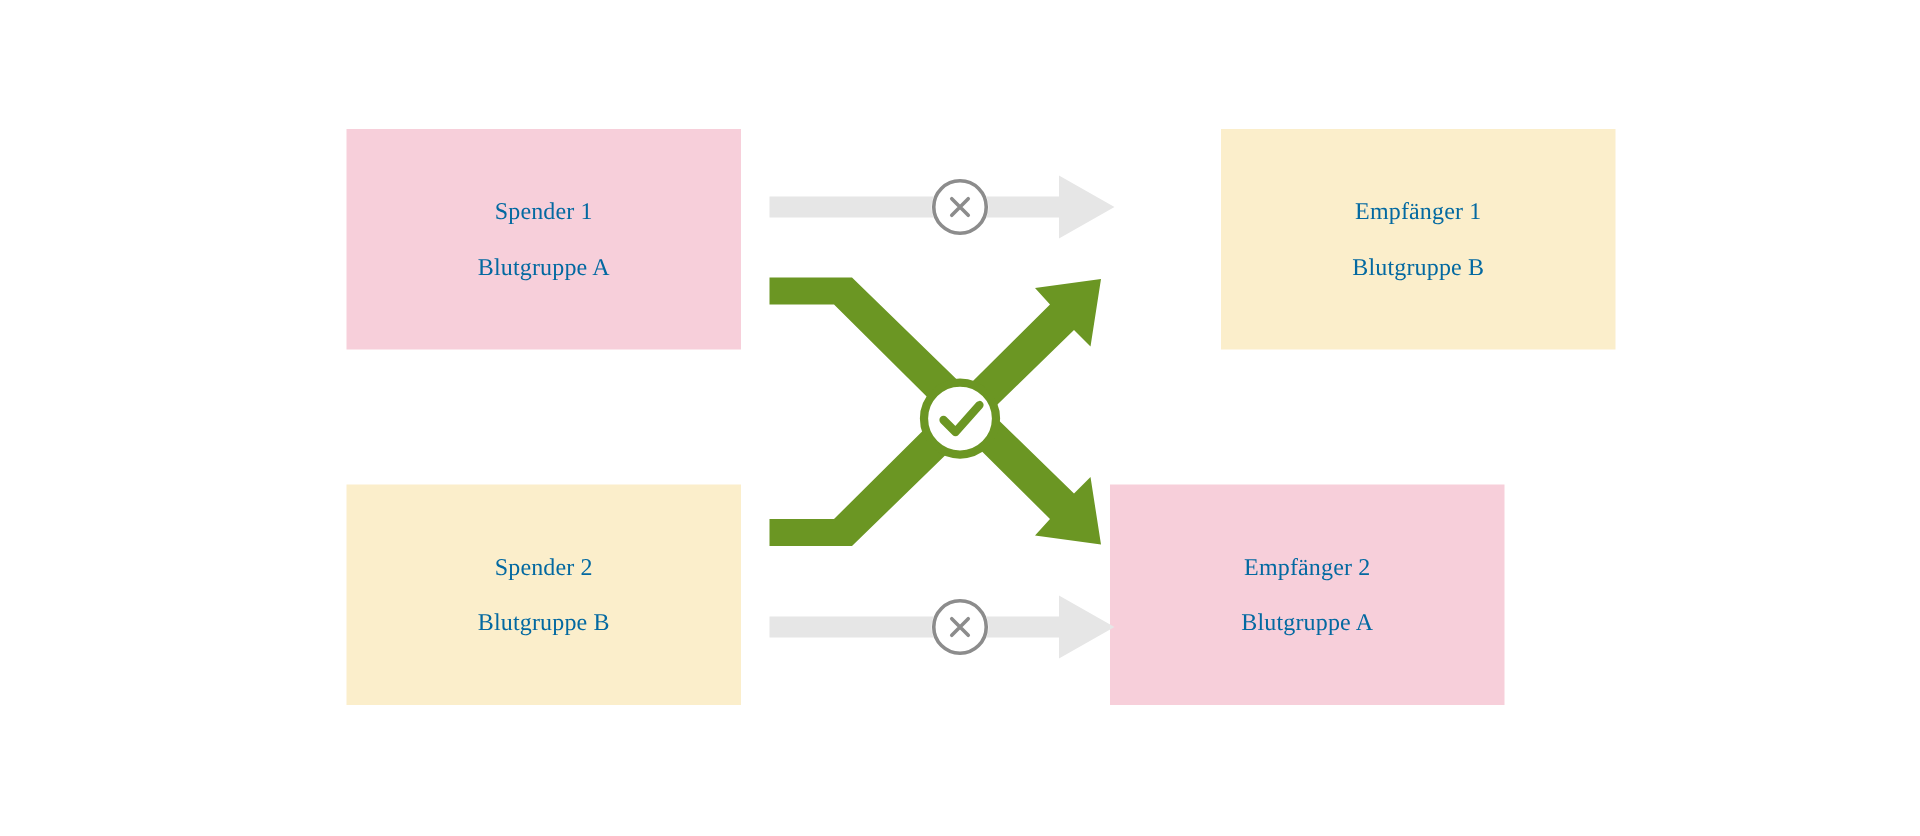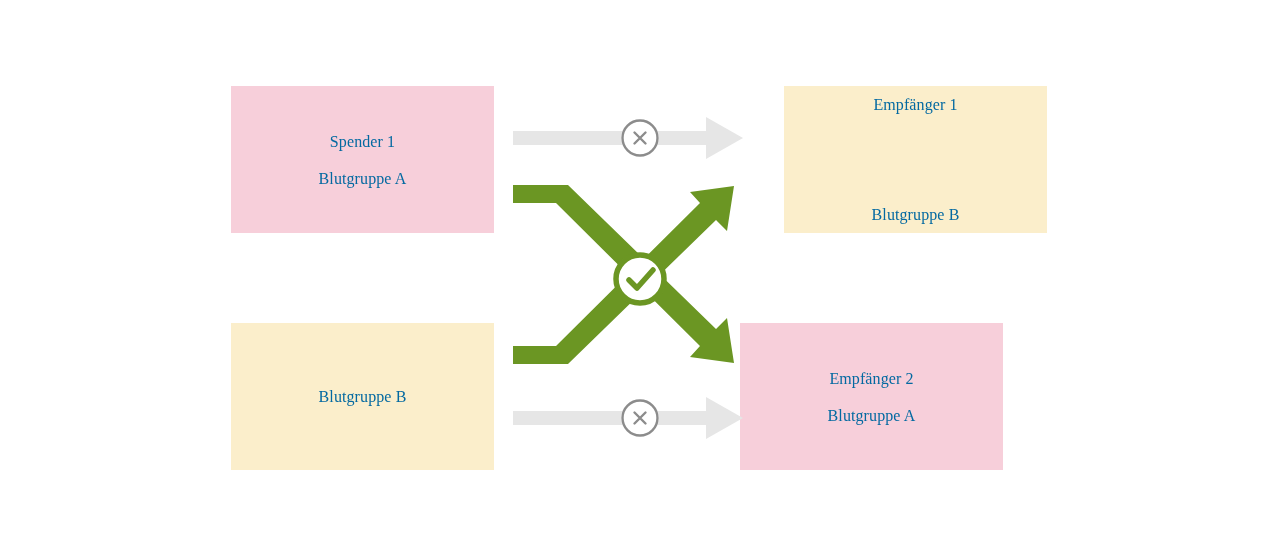--- a/index.html
+++ b/index.html
@@ -34,21 +34,21 @@
   .box-line {
     font-size: 16px;
     line-height: 37px;
     color: #0369a1;
     letter-spacing: 0.1px;
     white-space: nowrap;
     font-family: Liberation Serif, serif;
   }
 
   #box-donor-1   { left: 231px; top: 86px;  background: #f7cfda; }
-  #box-recip-1   { left: 784px; top: 86px;  background: #fbeecb; justify-content: space-between; }
+  #box-recip-1   { left: 814px; top: 86px;  background: #fbeecb; }
   #box-donor-2   { left: 231px; top: 323px; background: #fbeecb; }
   #box-recip-2   { left: 740px; top: 323px; background: #f7cfda; }
 
   
   .arrow-svg {
     position: absolute;
     left: 0;
     top: 0;
     width: 1280px;
     height: 557px;
@@ -65,20 +65,21 @@
     <span class="box-line">Spender 1</span>
     <span class="box-line">Blutgruppe A</span>
   </div>
 
   <div class="box" id="box-recip-1">
     <span class="box-line">Empfänger 1</span>
     <span class="box-line">Blutgruppe B</span>
   </div>
 
   <div class="box" id="box-donor-2">
+    <span class="box-line">Spender 2</span>
     <span class="box-line">Blutgruppe B</span>
   </div>
 
   <div class="box" id="box-recip-2">
     <span class="box-line">Empfänger 2</span>
     <span class="box-line">Blutgruppe A</span>
   </div>
 
   <svg class="arrow-svg" viewBox="0 0 1280 557">
 

